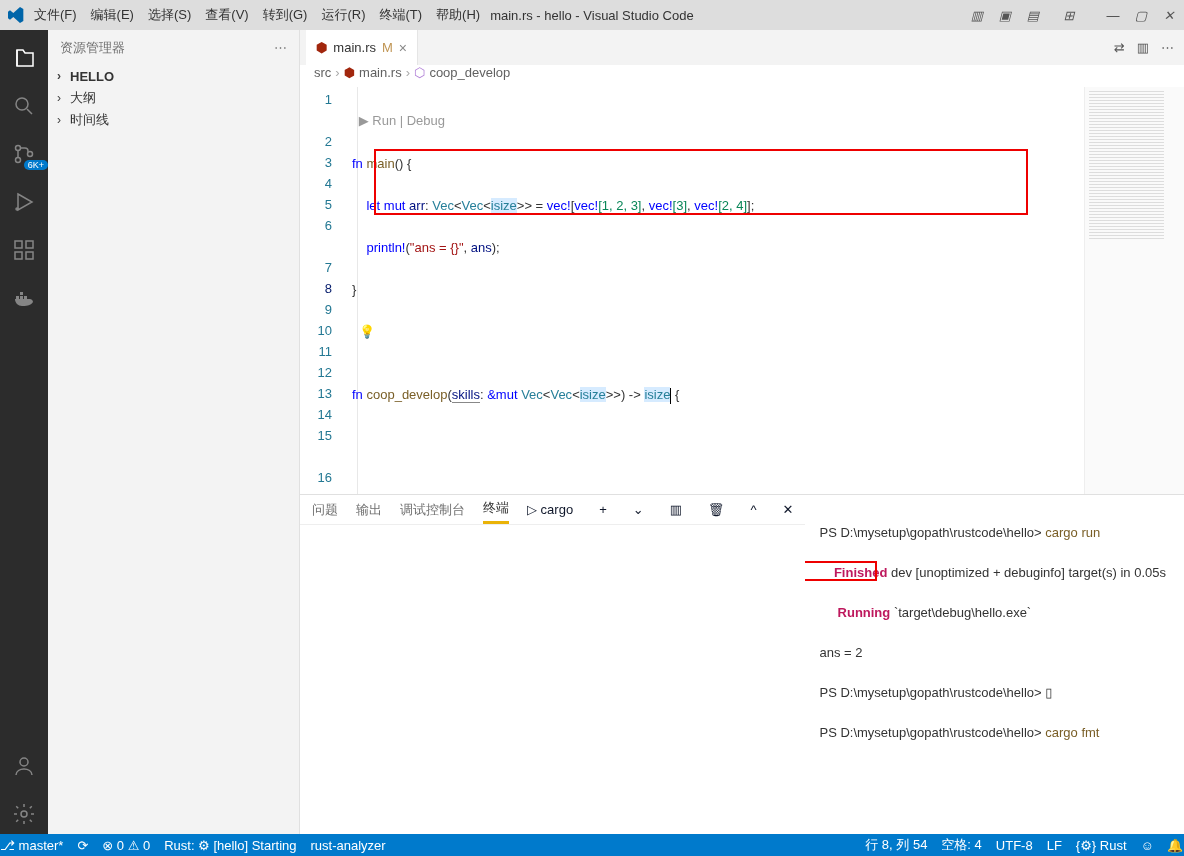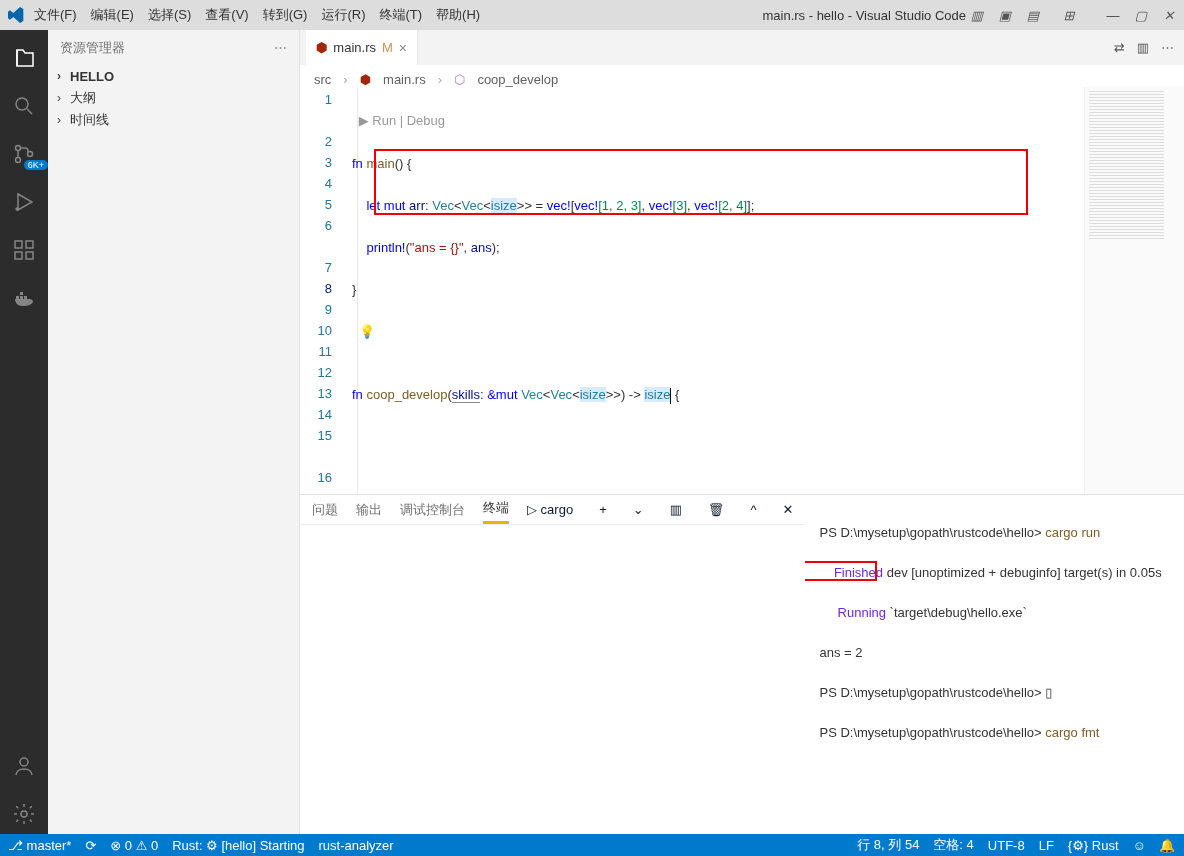--- a/index.html
+++ b/index.html
@@ -2,42 +2,42 @@
 <html><head>
 <meta charset="utf-8">
 <style>
 *{margin:0;padding:0;box-sizing:border-box;font-family:-apple-system,BlinkMacSystemFont,"Segoe UI","Microsoft YaHei",sans-serif;font-size:13px}
 body{background:#fff;color:#333;overflow:hidden}
 .window{width:1184px;height:856px;display:flex;flex-direction:column}
 .titlebar{height:30px;background:#ddd;display:flex;align-items:center;padding:0 8px;gap:4px}
 .titlebar .logo{width:16px;height:16px;display:flex;align-items:center;justify-content:center;color:#0065a9;font-size:14px}
 .titlebar .menu{display:flex;gap:2px}
 .titlebar .menu span{padding:2px 6px;cursor:default}
-.titlebar .title{flex:1;text-align:right;color:#333}
+.titlebar .title{flex:1;text-align:left;color:#333}
 .titlebar .winbtns{display:flex;gap:14px;align-items:center}
 .titlebar .winbtns i{width:14px;height:14px;display:inline-flex;align-items:center;justify-content:center;color:#555}
 .body{flex:1;display:flex;overflow:hidden}
 .activitybar{width:48px;background:#2c2c2c;display:flex;flex-direction:column;align-items:center;padding-top:8px;gap:8px}
 .activitybar .aitem{width:60px;height:40px;display:flex;align-items:center;justify-content:center;color:#858585;position:relative}
 .activitybar .aitem.active{color:#fff;border-left:2px solid #fff}
 .activitybar .badge{position:absolute;bottom:4px;right:6px;background:#007acc;color:#fff;font-size:9px;padding:0 4px;border-radius:8px}
 .activitybar .spacer{flex:1}
 .sidebar{width:252px;background:#f3f3f3;border-right:1px solid #e0e0e0;display:flex;flex-direction:column}
 .sidebar-head{height:35px;display:flex;align-items:center;justify-content:space-between;padding:0 12px;color:#6f6f6f;font-size:11px}
 .sidebar .section{height:22px;display:flex;align-items:center;padding:0 4px;gap:4px;cursor:default}
 .sidebar .section.bold{font-weight:bold}
 .sidebar .chev{width:14px;text-align:center;color:#424242;font-size:12px}
 .main{flex:1;display:flex;flex-direction:column;overflow:hidden;background:#fff}
 .tabs{height:35px;background:#f3f3f3;display:flex;align-items:center;padding-left:6px}
 .tab{height:35px;background:#fff;display:flex;align-items:center;padding:0 10px;gap:6px;border-right:1px solid #e5e5e5}
 .tab .ricon{color:#a1260d;font-weight:bold}
 .tab .mod{color:#c09553}
 .tab .close{color:#888;font-size:14px}
 .tabs .tabactions{margin-left:auto;display:flex;gap:12px;padding-right:10px;color:#555}
-.breadcrumb{height:22px;display:flex;align-items:flex-end;padding:0 14px;gap:12px;color:#616161;font-size:13px}
+.breadcrumb{height:22px;display:flex;align-items:flex-start;padding:0 14px;gap:4px;color:#616161;font-size:13px}
 .breadcrumb .sep{color:#aaa}
 .editor{flex:1;display:flex;overflow:hidden;font-family:Consolas,"Courier New",monospace;font-size:14px;position:relative}
 .gutter{width:46px;text-align:right;color:#237893;padding-right:14px;line-height:21px;padding-top:2px}
 .gutter .cur{color:#0b216f;font-weight:normal}
 .codecol{flex:1;padding-left:6px;line-height:21px;padding-top:2px;white-space:pre;position:relative}
 .fold{position:absolute;left:48px;top:0;width:10px;height:100%;border-right:1px solid #e8e8e8}
 .kw{color:#0000ff}
 .ty{color:#267f99}
 .fn{color:#795e26}
 .st{color:#a31515}
@@ -49,23 +49,23 @@
 .ul{border-bottom:1px solid #888}
 .redbox{position:absolute;border:2px solid #e00;pointer-events:none}
 .minimap{width:100px;background:#fafafa;border-left:1px solid #eee;position:relative}
 .minimap .mm{position:absolute;left:4px;right:20px;top:4px;height:150px;background:repeating-linear-gradient(#999 0 1px,transparent 1px 3px);opacity:.3}
 .panel{height:340px;border-top:1px solid #e0e0e0;display:flex;flex-direction:row;background:#fff}
 .panel-tabs{height:30px;display:flex;align-items:center;padding:0 12px;gap:18px;color:#6f6f6f;border-bottom:1px solid #eee}
 .panel-tabs .ptab{padding:4px 0}
 .panel-tabs .ptab.active{color:#333;border-bottom:3px solid #eab308}
 .panel-tabs .pactions{margin-left:auto;display:flex;gap:26px;align-items:center;color:#0f172a}
 .term{flex:1;padding:8px 14px;font-family:Consolas,monospace;font-size:14px;line-height:20px;white-space:pre;color:#333;overflow:hidden;position:relative}
-.term .g{color:#6d28d9;font-weight:normal}
+.term .g{color:#be185d;font-weight:bold}
 .term .y{color:#795e26}
-.statusbar{height:22px;background:#007acc;color:#fff;display:flex;align-items:center;padding:0 8px;gap:14px;font-size:12px}
+.statusbar{height:22px;background:#007acc;color:#fff;display:flex;align-items:center;padding:0 0;gap:14px;font-size:12px}
 .statusbar .r{margin-left:auto;display:flex;gap:14px;align-items:center}
 svg{display:block}
 .cursor{border-left:1px solid #000;display:inline-block;height:16px;vertical-align:middle}
 .hlcursor{background:#d6ebff}
 </style>
 </head>
 <body>
 
 <div class="window">
   <div class="titlebar">

